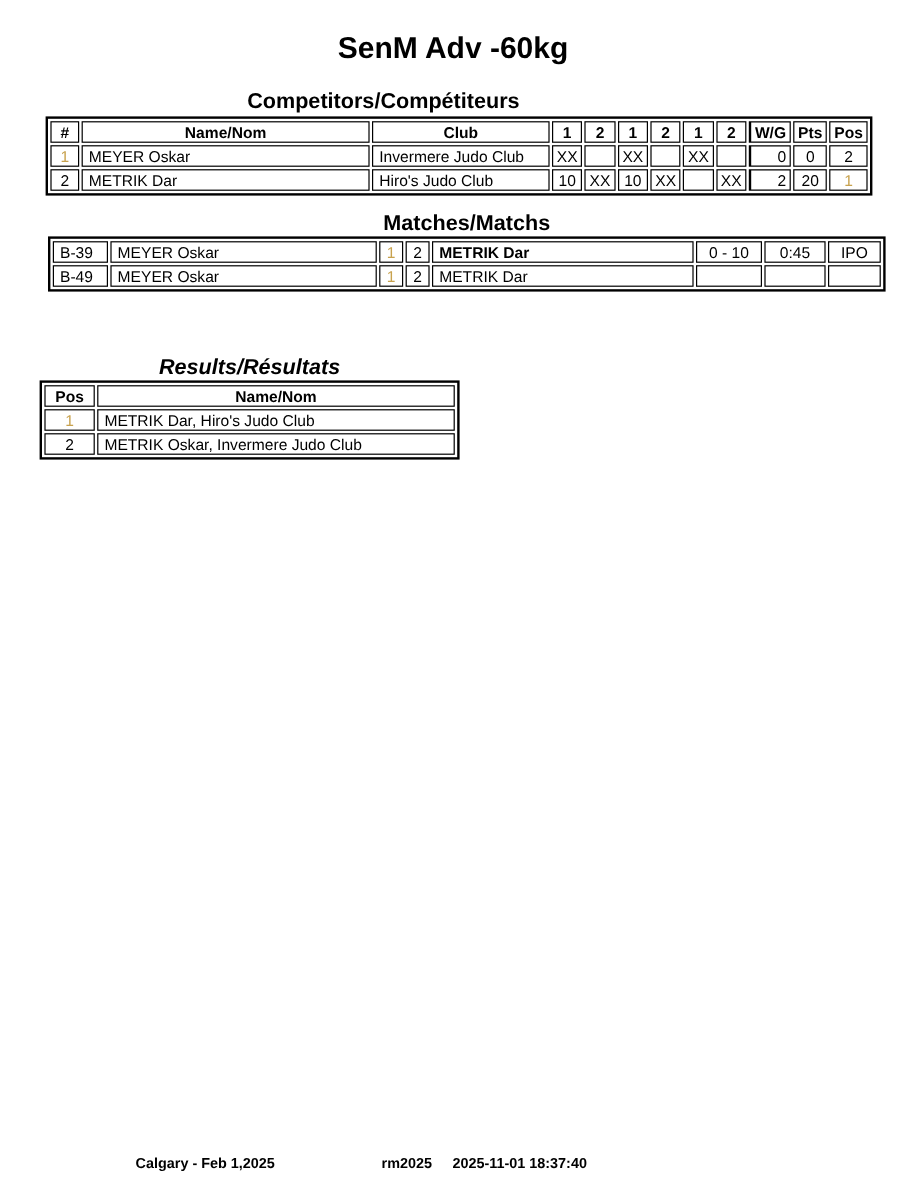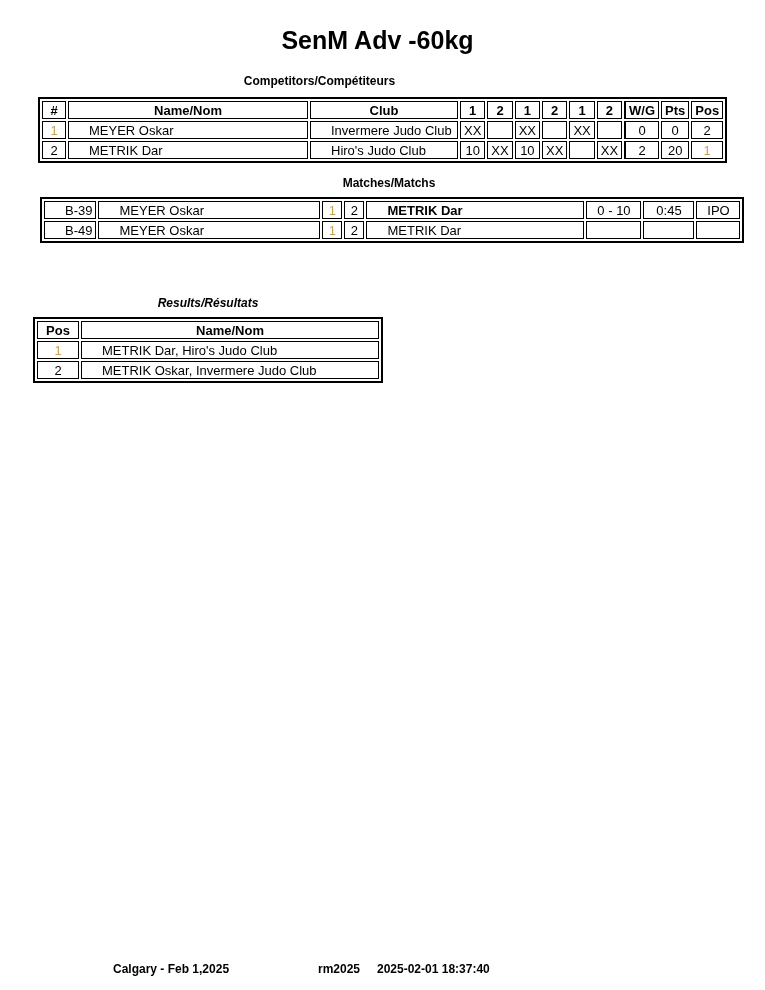--- a/index.html
+++ b/index.html
@@ -12,21 +12,21 @@
     overflow: hidden;
   }
   .abs { position: absolute; }
   .page-title {
     top: 26px; left: 0; width: 755px;
     text-align: center;
     font-size: 25px; font-weight: bold;
   }
   .sec-heading {
     text-align: center;
-    font-size: 12px; font-weight: bold;
+    font-size: 18px; font-weight: bold;
   }
   #competitors-heading { top: 74px; left: 38px; width: 563px; }
   #matches-heading    { top: 176px; left: 40px; width: 698px; }
   #results-heading    { top: 296px; left: 33px; width: 350px; font-style: italic; }
 
   #competitors-table { top: 97px; left: 38px; }
   #matches-table     { top: 197px; left: 40px; }
   #results-table     { top: 317px; left: 33px; }
 
   table {
@@ -41,24 +41,24 @@
     font-size: 13px;
     line-height: 15px;
     height: 18px;
     padding: 0 3px;
     overflow: hidden;
     white-space: nowrap;
     text-align: center;
     font-weight: normal;
   }
   th { font-weight: bold; }
-  .al { text-align: left; padding-left: 20px; }
+  .al { text-align: left; padding-left: 5px; }
   .b  { font-weight: bold; }
   .gold { color: #C8A24E; }
-  .thickl { border-left-width: 2px; }
+  .thickl { border-left-width: 2px; text-align: right; }
 
   .footer {
     top: 962px; left: 0; width: 765px;
     font-size: 12px; font-weight: bold;
   }
   .footer-place { position: absolute; left: 113px; top: 0; }
   .footer-app   { position: absolute; left: 318px; top: 0; }
   .footer-time  { position: absolute; left: 377px; top: 0; }
 </style>
 </head>
@@ -185,14 +185,14 @@
   <tr>
     <td>2</td>
     <td class="al">METRIK Oskar, Invermere Judo Club</td>
   </tr>
 </tbody>
   </table>
 
 <div class="abs footer">
   <span class="footer-place">Calgary - Feb 1,2025</span>
   <span class="footer-app">rm2025</span>
-  <span class="footer-time">2025-02-01 18:37:40</span>
+  <span class="footer-time">2025-11-01 18:37:40</span>
 </div>
 
 </body></html>

